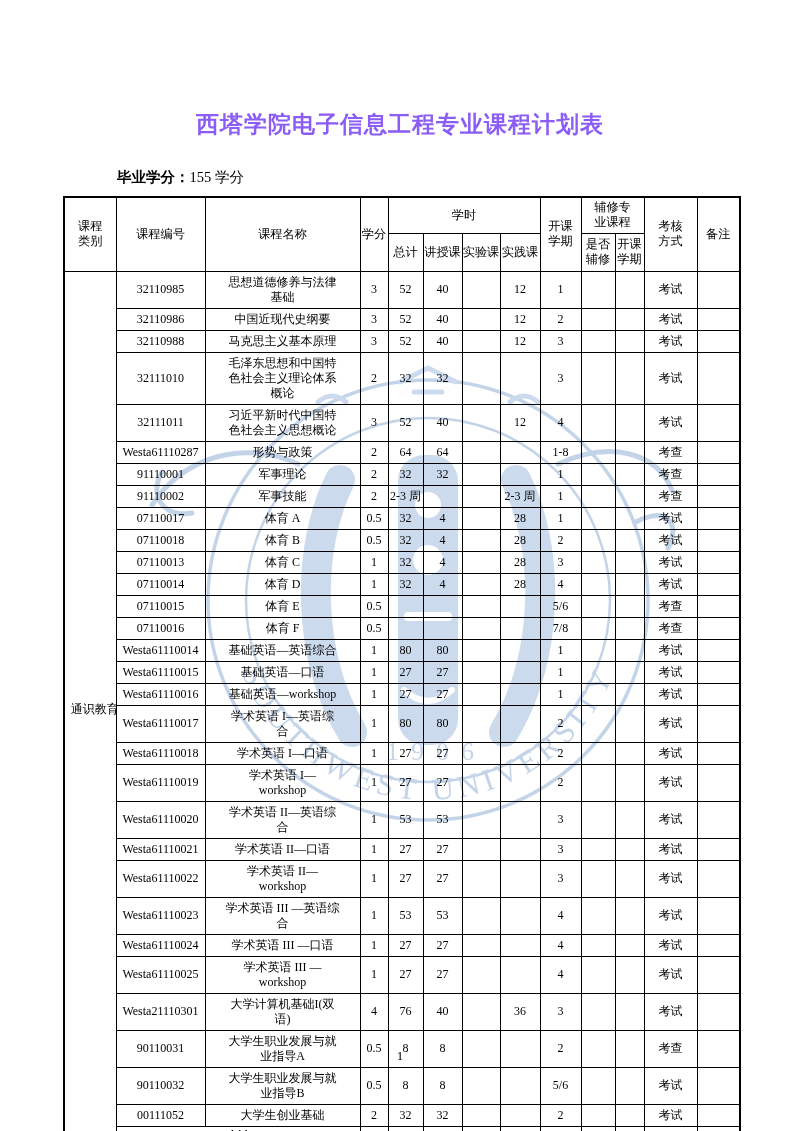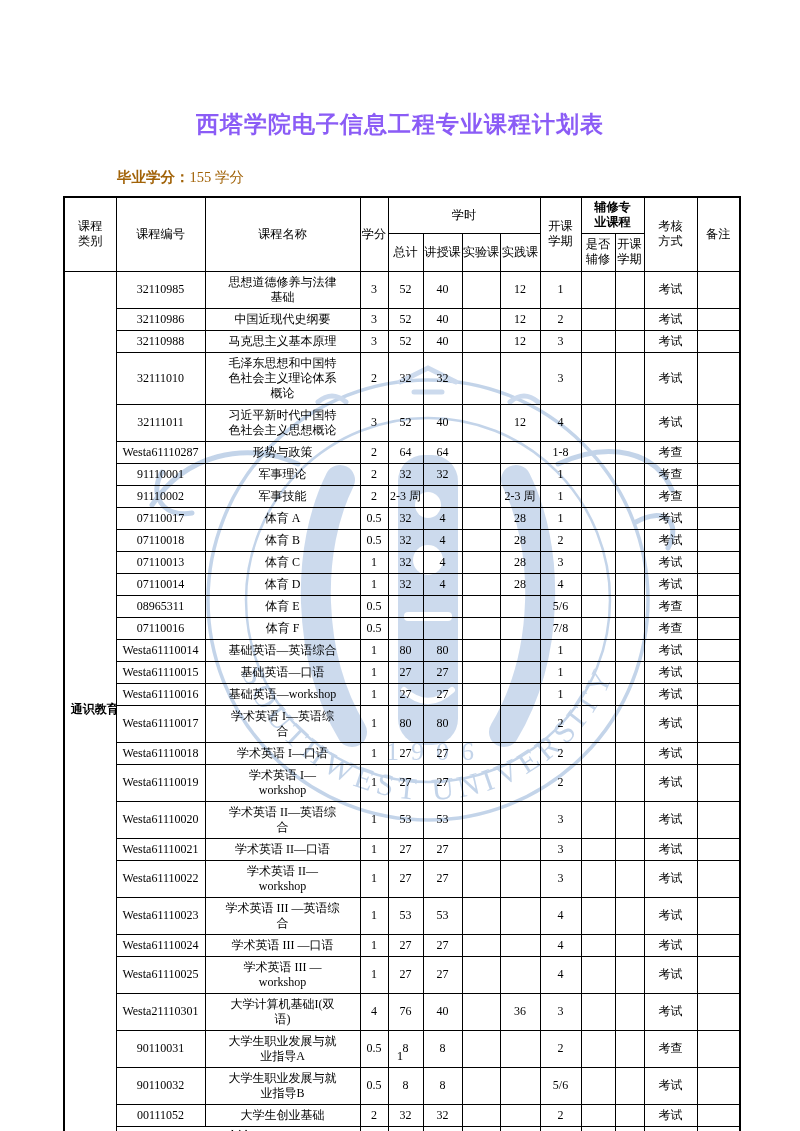--- a/index.html
+++ b/index.html
@@ -10,40 +10,40 @@
     overflow:hidden; margin:0 auto;
   }
   .watermark { position:absolute; left:0; top:0; z-index:0; pointer-events:none; }
   .content { position:relative; z-index:1; }
 
   .doc-title {
     position:absolute; left:0; top:109px; width:100%; text-align:center;
     font-family:"Liberation Sans","DejaVu Sans",sans-serif;
     font-weight:bold; font-size:23px; letter-spacing:1px; color:#8b5cf6;
   }
-  .credits-line { position:absolute; left:117px; top:168px; font-size:14.5px; color:#a16207; }
+  .credits-line { position:absolute; left:117px; top:168px; font-size:14.5px; color:#000000; }
   .credits-label { font-weight:bold; }
   .credits-value { font-weight:normal; }
 
   table.plan {
     position:absolute; left:63px; top:196px; width:676px;
     border-collapse:collapse; table-layout:fixed;
     border:2px solid #000; background:transparent;
   }
   .plan th, .plan td {
     border:1px solid #000; text-align:center; vertical-align:middle;
     padding:0; overflow:hidden; background:transparent; color:#000;
   }
   .plan th { font-weight:normal; font-size:12.2px; line-height:15px; }
   tr.h1 { height:36px; }
   tr.h2 { height:38px; }
   .plan td { font-size:12px; height:22px; line-height:15px; white-space:nowrap; }
   .name-cell { white-space:normal !important; padding:3px 20px !important; }
   .w2 { display:inline-block; max-width:27px; word-break:break-all; line-height:15px; vertical-align:middle; }
-  .w3 { display:inline-block; max-width:39px; word-break:break-all; line-height:15px; vertical-align:middle;font-weight:bold; }
+  .w3 { display:inline-block; max-width:39px; word-break:break-all; line-height:15px; vertical-align:middle; }
   .cat-cell { font-size:12.2px; }
   .subtotal-row td { height:21px; font-weight:bold; }
   .page-num { position:absolute; top:1048px; width:100%; text-align:center; font-size:13px; color:#000; }
 </style>
 </head>
 <body>
 
 <div class="page">
 
   <svg class="watermark" width="800" height="1131" viewBox="0 0 800 1131">
@@ -289,21 +289,21 @@
             <td>4</td>
             <td></td>
             <td>28</td>
             <td>4</td>
             <td></td>
             <td></td>
             <td>考试</td>
             <td></td>
           </tr>
           <tr>
-            <td>08965311</td>
+            <td>07110015</td>
             <td class="name-cell">体育 E</td>
             <td>0.5</td>
             <td></td>
             <td></td>
             <td></td>
             <td></td>
             <td>5/6</td>
             <td></td>
             <td></td>
             <td>考查</td>

